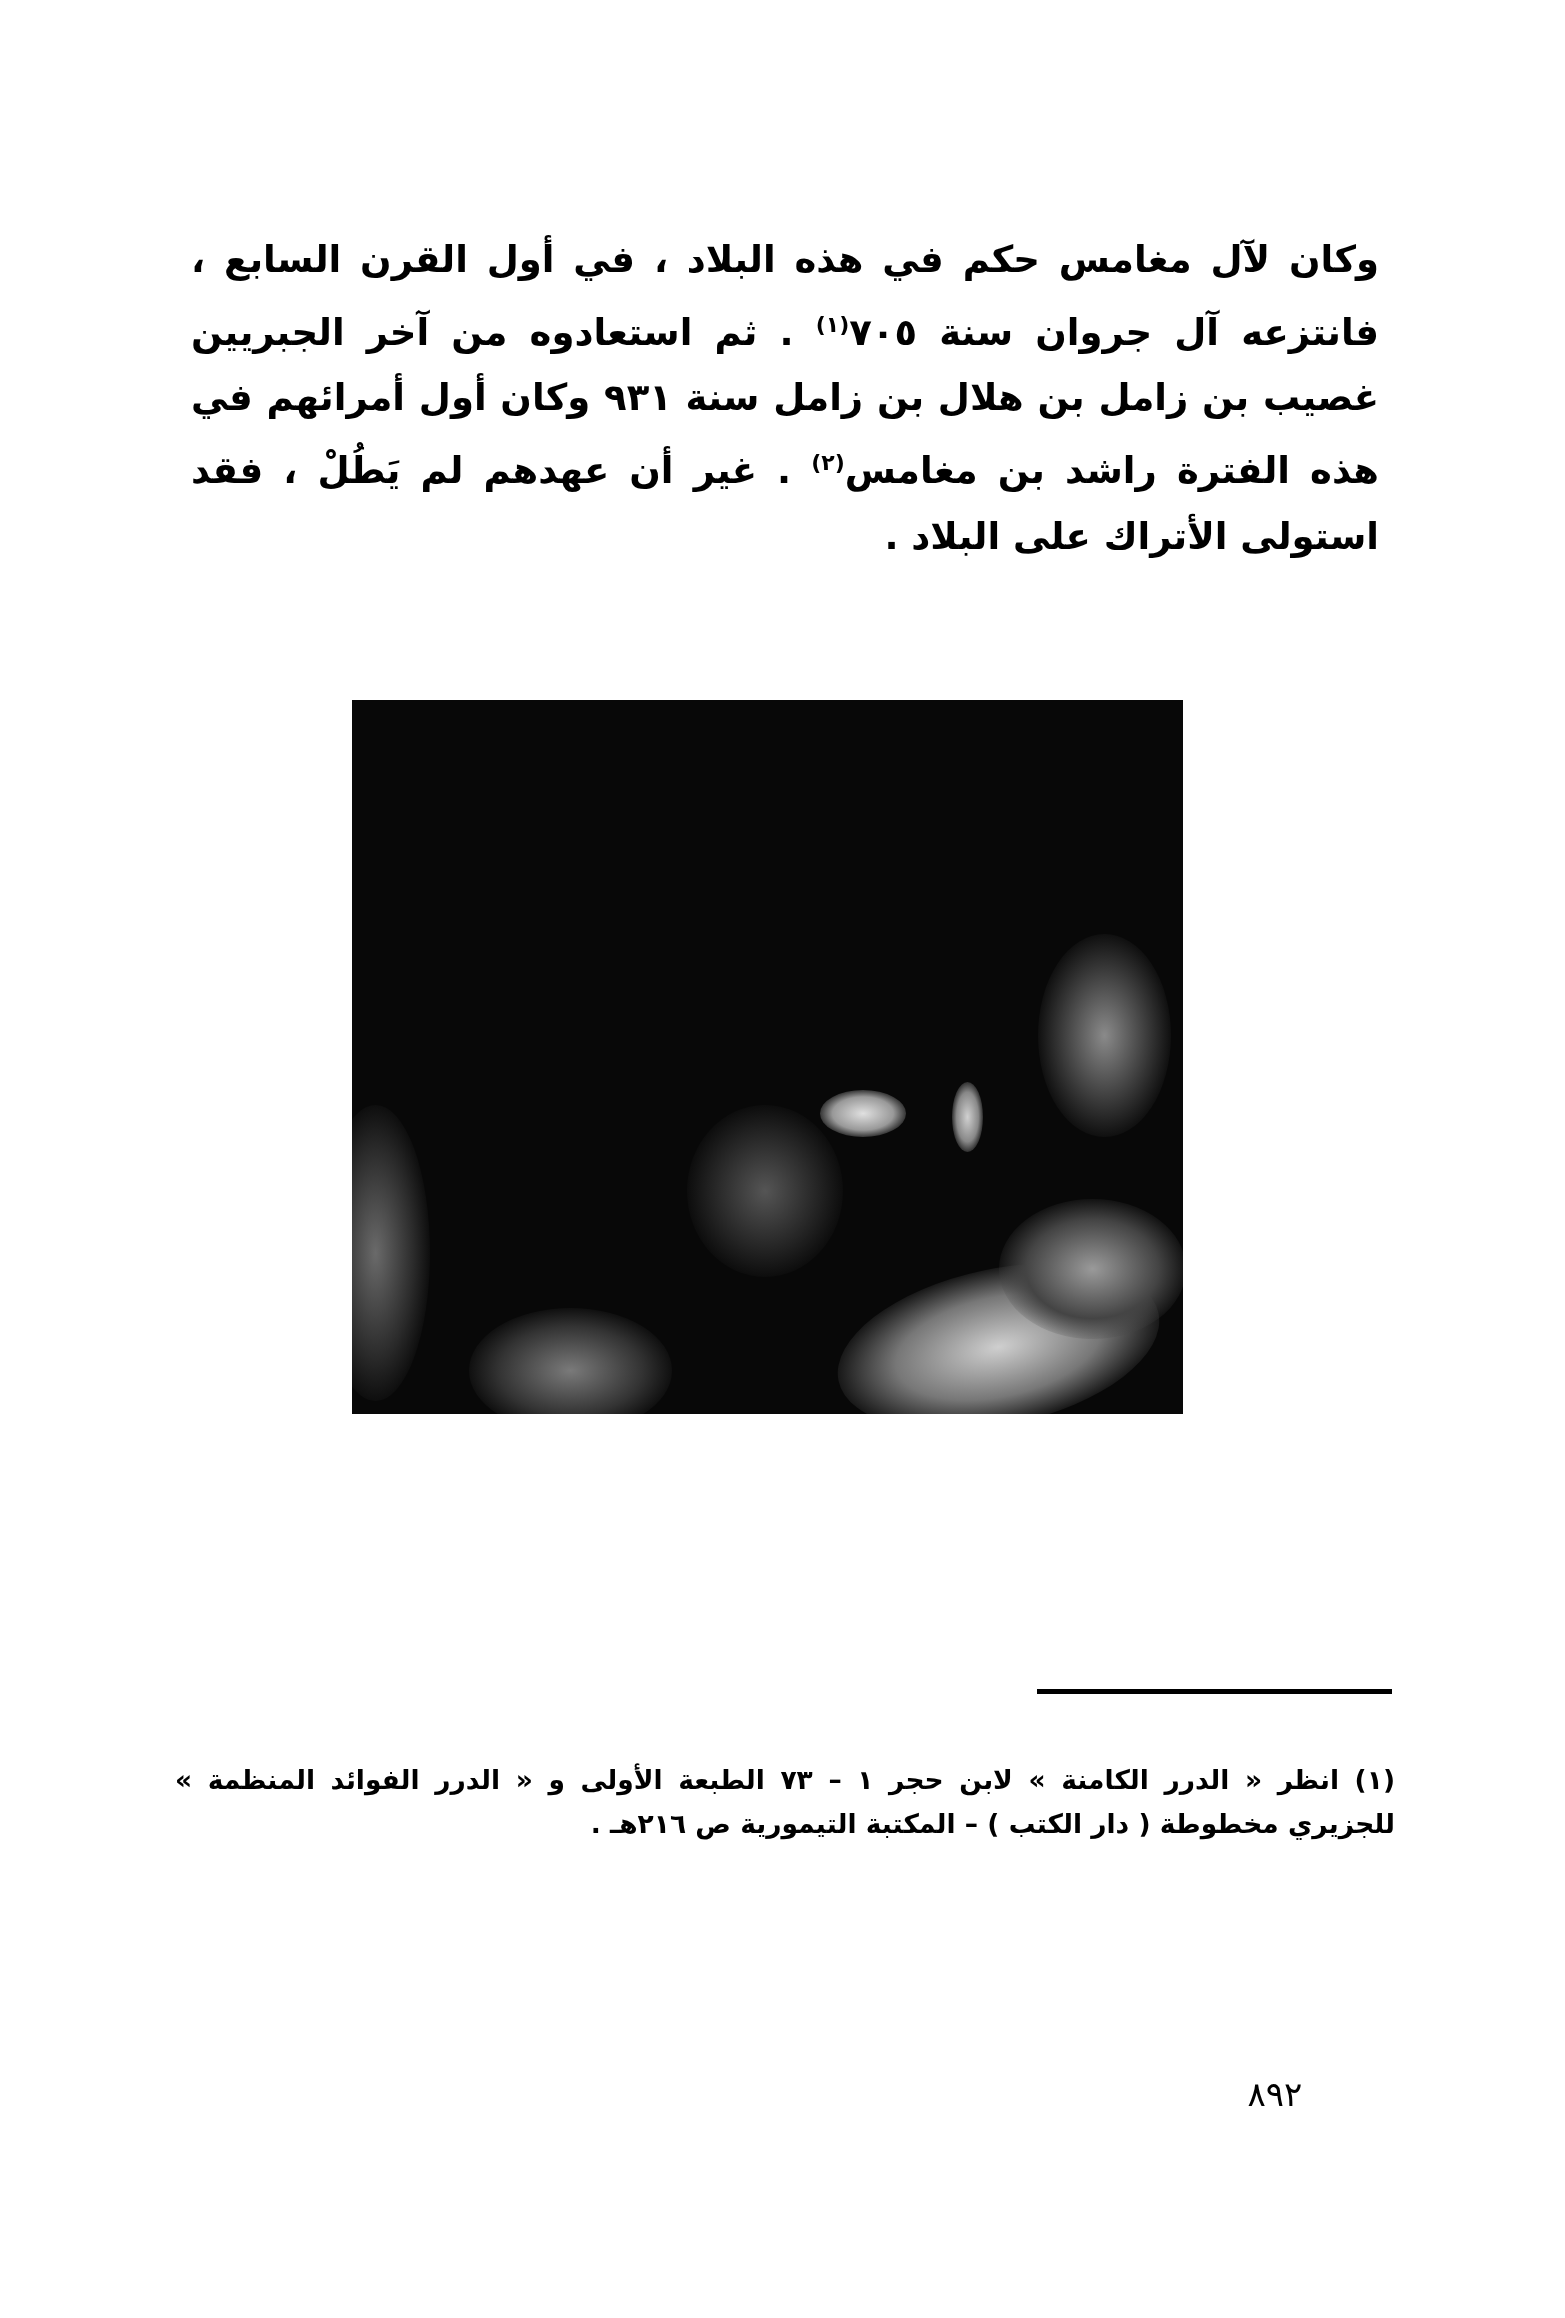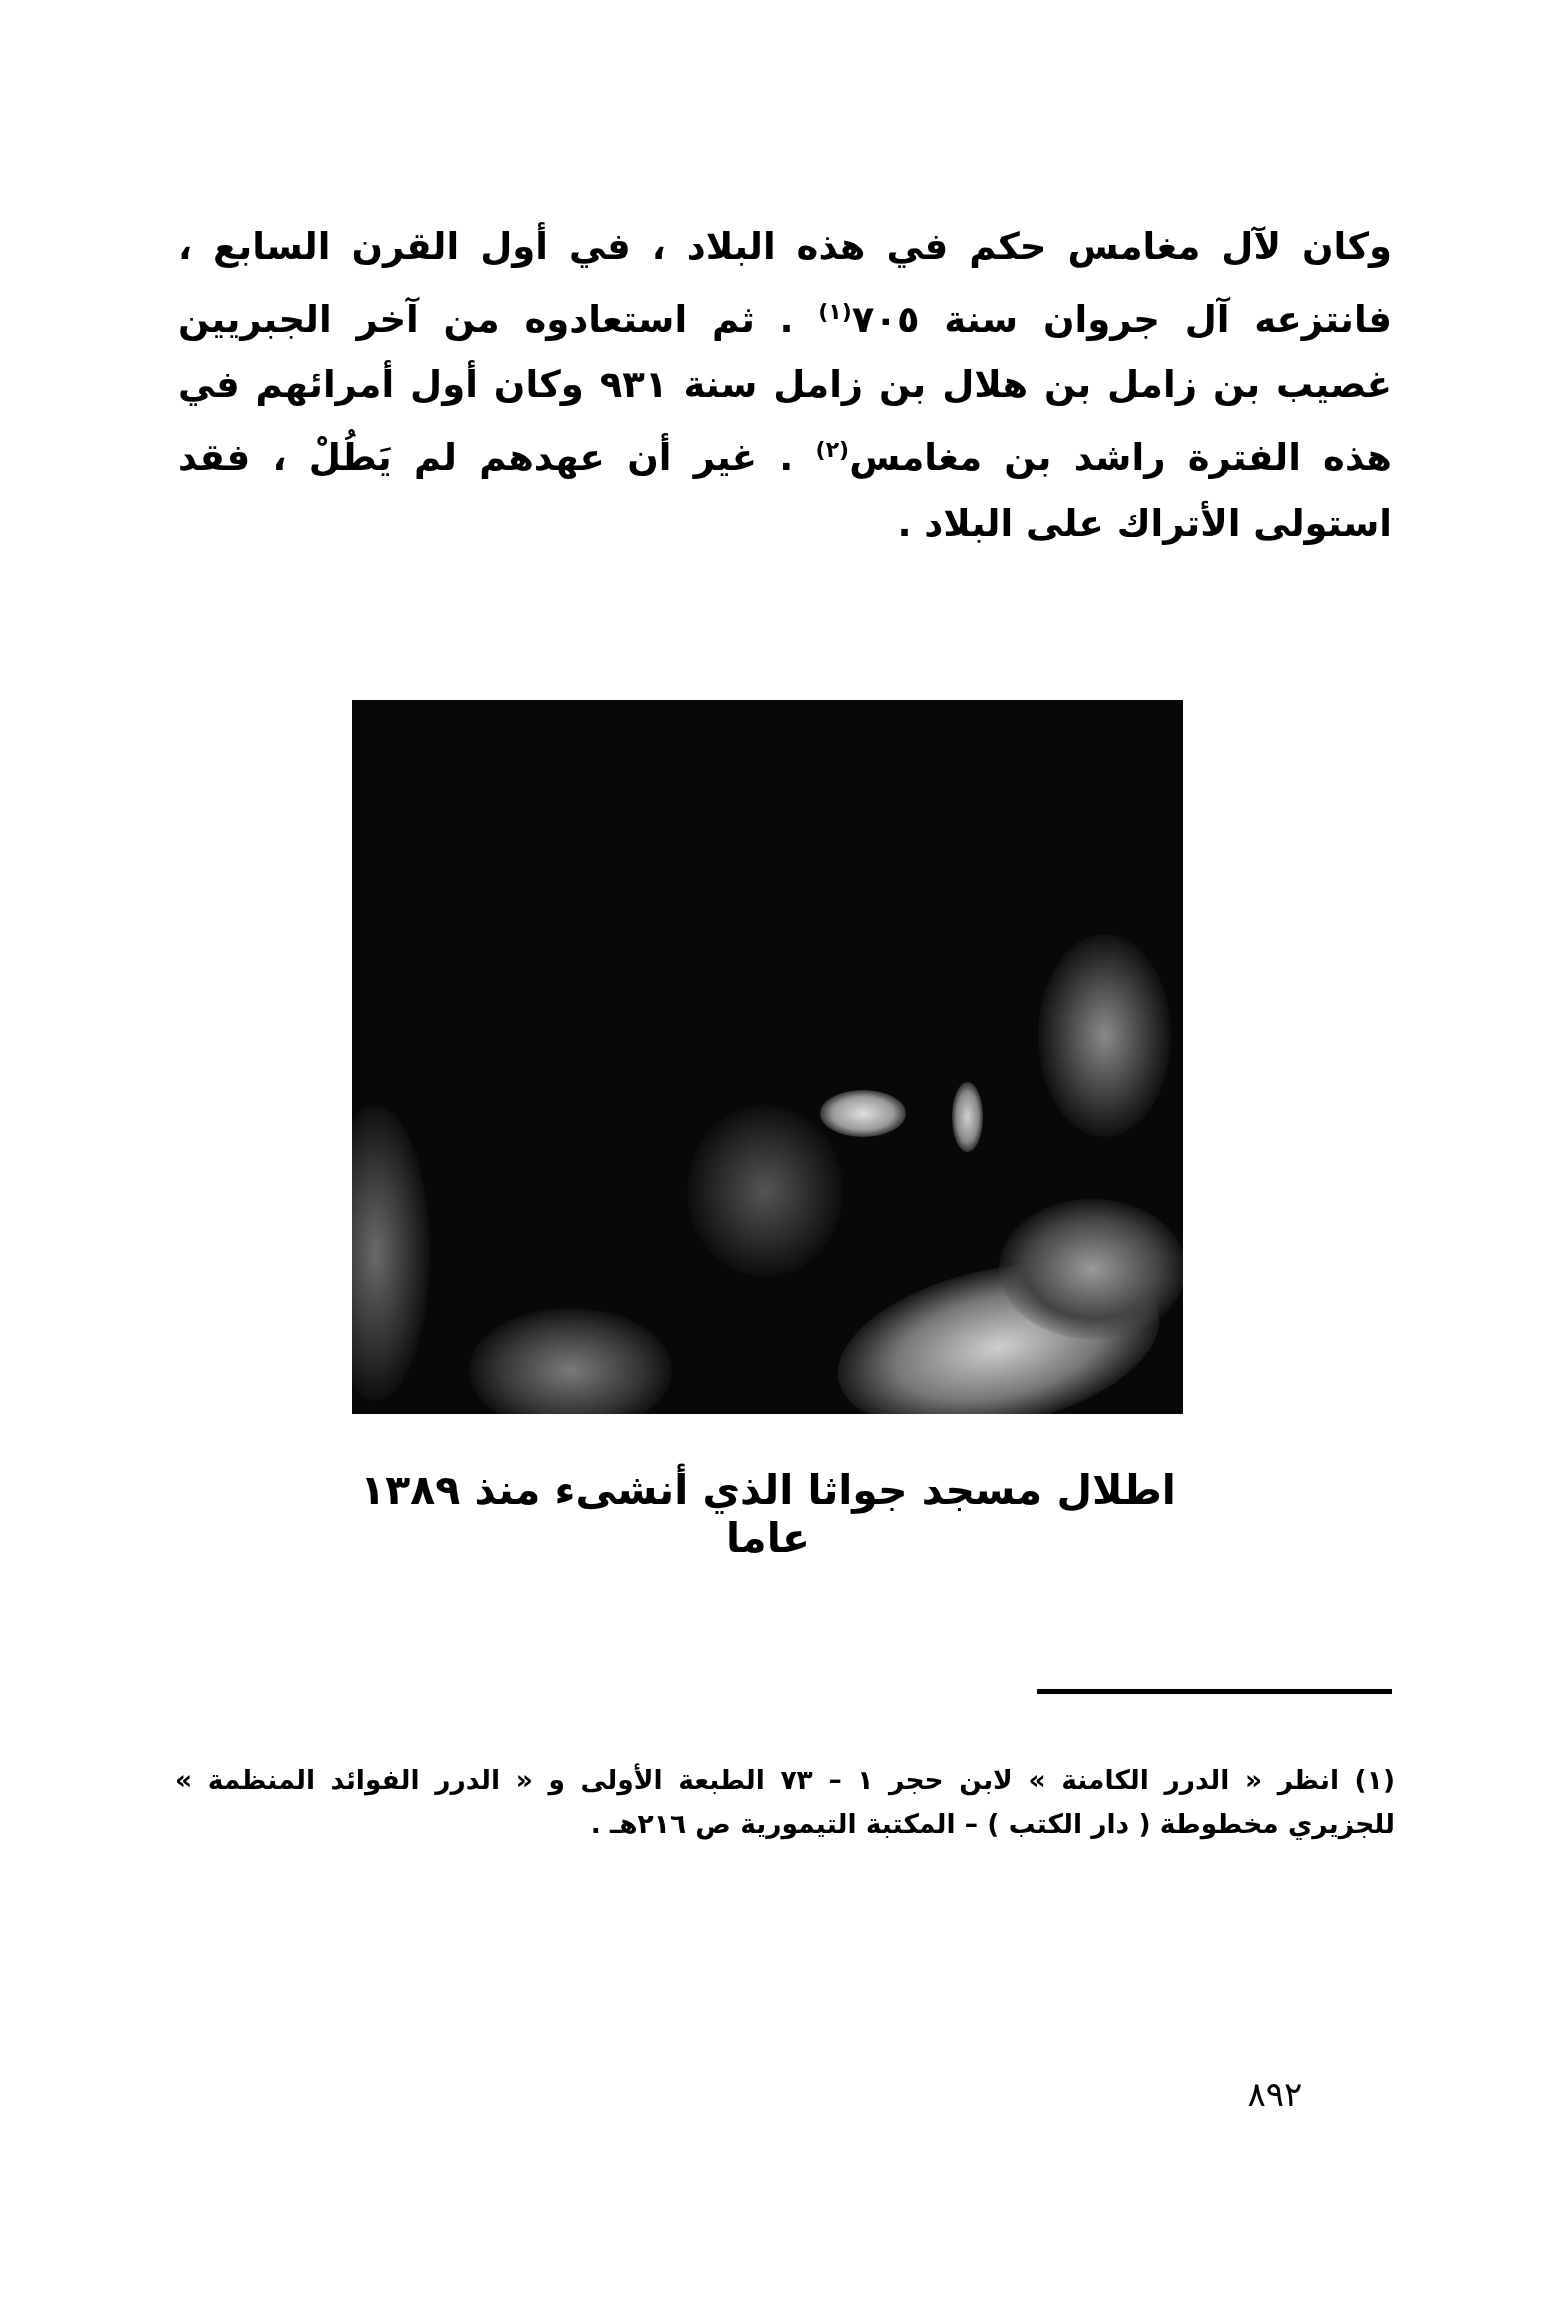--- a/index.html
+++ b/index.html
@@ -1,19 +1,19 @@
 <!DOCTYPE html>
 <html style="font-size:12.5px"><head>
   <meta charset="utf-8">
   <style>
     html, body { margin: 0; padding: 0; background: #ffffff; }
     body { width: 1566px; height: 2319px; position: relative; overflow: hidden; font-family: "DejaVu Sans", sans-serif; color: #000; }
     .page { position: absolute; left: 0; top: 0; width: 1566px; height: 2319px; background: #fff; }
     .body-text { position: absolute; left: 175px; top: 211px; width: 1220px; direction: rtl; text-align: justify; text-align-last: right; font-size: 37px; line-height: 65px; font-weight: bold; }
-    .body-text p { margin: 3px; }
+    .body-text p { margin: 16px; }
     .figure { position: absolute; left: 352px; top: 700px; width: 831px; height: 714px; background: #080808; overflow: hidden; }
     .figure .glow { position: absolute; border-radius: 50%; }
     .caption { position: absolute; left: 343px; top: 1466px; width: 850px; text-align: center; direction: rtl; font-size: 41px; font-weight: bold; }
     .rule { position: absolute; left: 1037px; top: 1689px; width: 355px; height: 4.7px; background: #000; }
     .footnotes { position: absolute; left: 175px; top: 1758px; width: 1220px; direction: rtl; font-size: 26.5px; line-height: 44px; font-weight: bold; }
     .footnotes .fn { margin: 0 0 6.2px 0; text-align: justify; text-align-last: right; }
     .page-number { position: absolute; left: 1228px; top: 2074px; width: 94px; text-align: center; font-size: 34px; font-weight: normal; direction: rtl; }
     sup { font-size: 22px; }
   </style>
 </head>
@@ -29,21 +29,20 @@
     <div class="glow" style="left:483px;top:569px;width:327px;height:156px;background:radial-gradient(ellipse, #cfcfcf 0%, #777 45%, rgba(8,8,8,0) 75%);transform:rotate(-12deg);"></div>
     <div class="glow" style="left:647px;top:499px;width:187px;height:140px;background:radial-gradient(ellipse, #9a9a9a 0%, #444 50%, rgba(8,8,8,0) 75%);"></div>
     <div class="glow" style="left:686px;top:234px;width:133px;height:203px;background:radial-gradient(ellipse, #8a8a8a 0%, #333 50%, rgba(8,8,8,0) 75%);"></div>
     <div class="glow" style="left:117px;top:608px;width:203px;height:125px;background:radial-gradient(ellipse, #7a7a7a 0%, #333 50%, rgba(8,8,8,0) 75%);"></div>
     <div class="glow" style="left:-31px;top:405px;width:109px;height:296px;background:radial-gradient(ellipse, #6a6a6a 0%, #2a2a2a 50%, rgba(8,8,8,0) 75%);"></div>
     <div class="glow" style="left:335px;top:405px;width:156px;height:172px;background:radial-gradient(ellipse, #555 0%, #222 50%, rgba(8,8,8,0) 75%);"></div>
     <div class="glow" style="left:468px;top:390px;width:86px;height:47px;background:radial-gradient(ellipse, #e0e0e0 0%, #999 50%, rgba(8,8,8,0) 80%);"></div>
     <div class="glow" style="left:600px;top:382px;width:31px;height:70px;background:radial-gradient(ellipse, #d0d0d0 0%, #888 50%, rgba(8,8,8,0) 80%);"></div>
   </div>
 
-  <div class="caption">اطلال مسجد جواثا الذي أنشىء منذ ١٣٨٩ عاما</div>
 
   <div class="rule"></div>
 
   <div class="footnotes">
     <p class="fn">(١) انظر « الدرر الكامنة » لابن حجر ١ – ٧٣ الطبعة الأولى و « الدرر الفوائد المنظمة » للجزيري مخطوطة ( دار الكتب ) – المكتبة التيمورية ص ٢١٦هـ .</p>
   </div>
 
   <div class="page-number">٨٩٢</div>
 
 </div>

